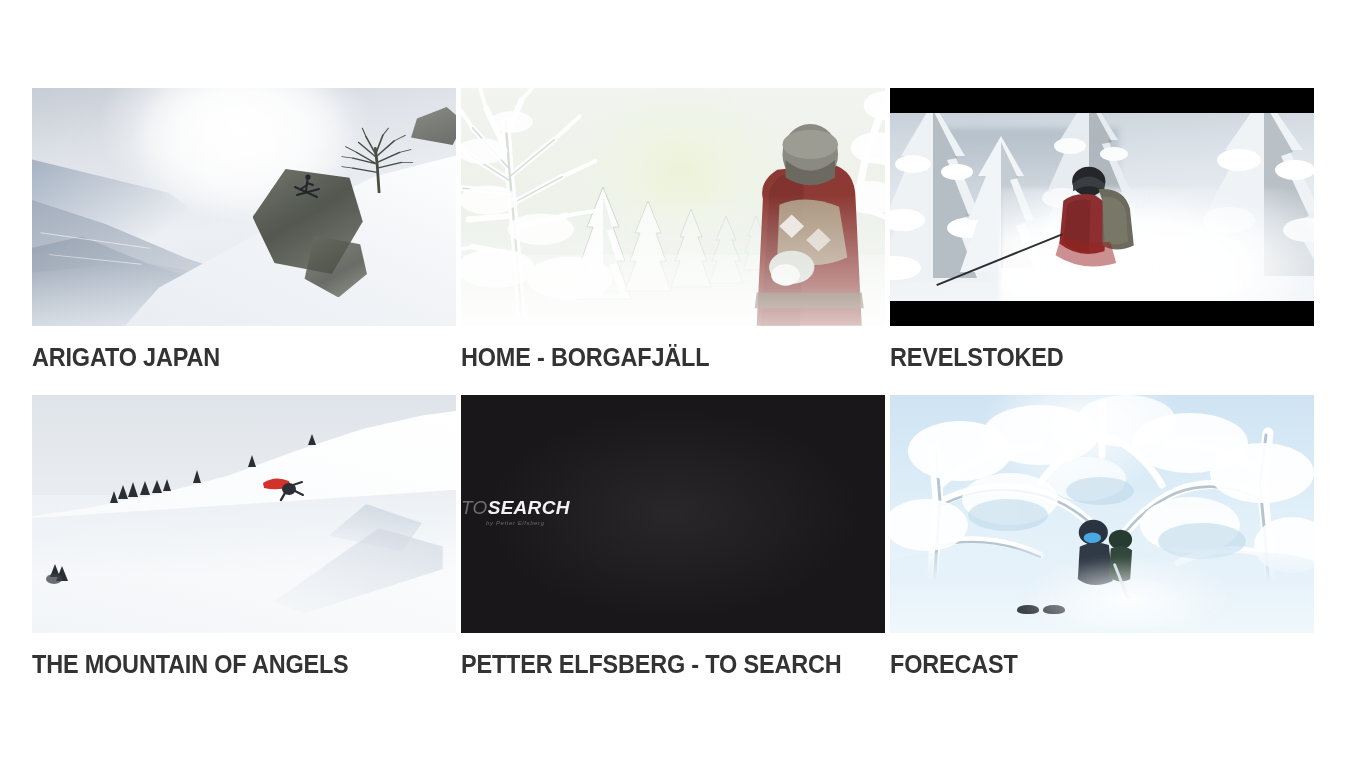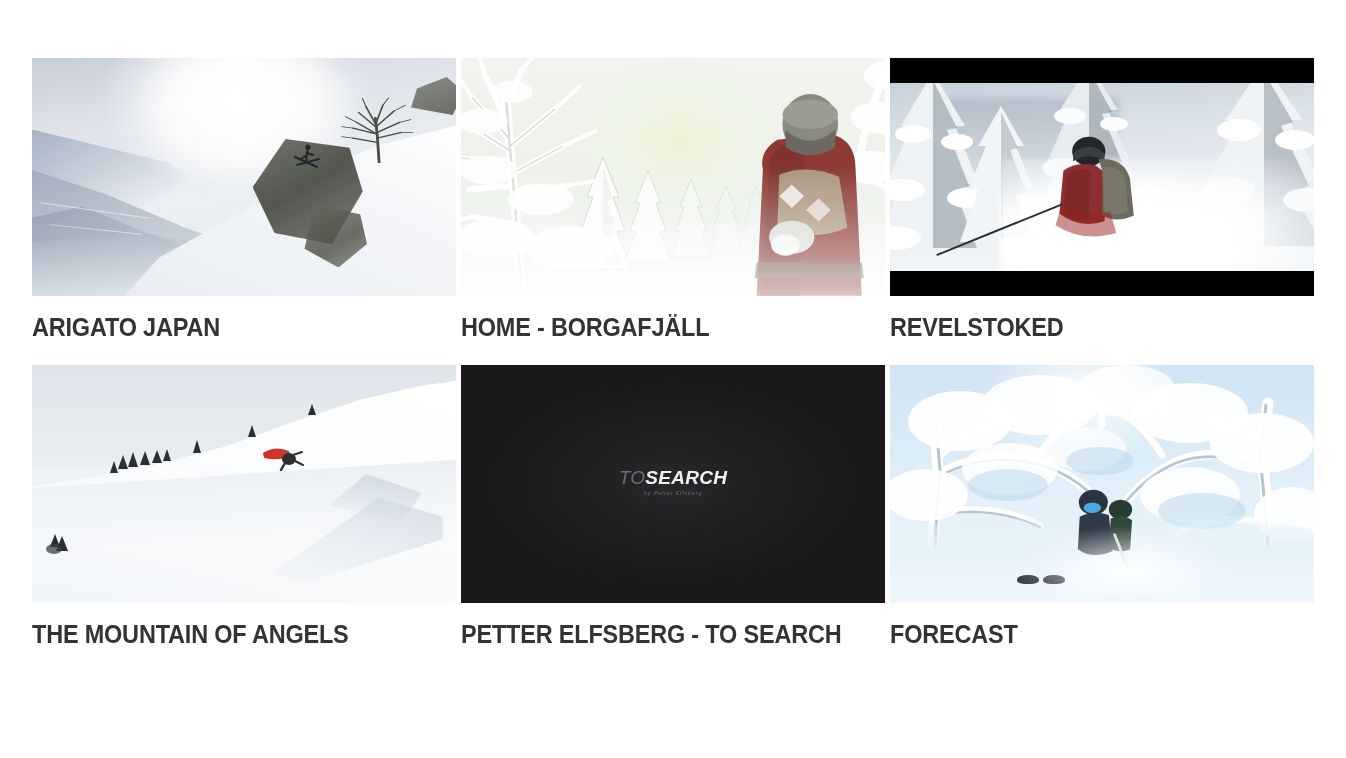--- a/index.html
+++ b/index.html
@@ -12,20 +12,21 @@
   .gallery {
     position: relative;
     width: 1346px; height: 758px;
     padding: 58px 33px 0 32px;
   }
   .grid {
     display: grid;
     grid-template-columns: 424px 424px 424px;
     column-gap: 5px;
     row-gap: 22px;
+    margin-top: 30px;
   }
   .card { width: 424px; }
   .thumb {
     width: 424px; height: 238px;
     position: relative;
     overflow: hidden;
     display: block;
     background: #dfe4ea;
     cursor: pointer;
   }
@@ -192,21 +193,21 @@
     filter: blur(2px);
   }
   .t4 .skier2 { position: absolute; left: 34%; top: 26%; width: 30%; height: 62%; z-index: 4; }
   .t4 .skier2 svg { width: 100%; height: 100%; }
   .t4 .pole {
     position: absolute; left: 11%; bottom: 8%; width: 32%; height: 2px;
     background: #2a2d31; transform: rotate(-22deg); transform-origin: left bottom; z-index: 5;
   }
 
   
-  .t5 { background: #19171a; display: flex; align-items: center; justify-content: center; }
+  .t5 { background: #19171a; display: flex; align-items: center; }
   .t5 .logo-wrap { text-align: center; transform: translateY(-2px); }
   .t5 .logo-line {
     font-family: "Liberation Sans", sans-serif;
     font-size: 19px; letter-spacing: 0.3px; white-space: nowrap;
   }
   .t5 .logo-to { color: #6f6d71; font-weight: normal; font-style: italic; }
   .t5 .logo-search { color: #f2f2f3; font-weight: bold; font-style: italic; }
   .t5 .logo-sub {
     margin-top: 1px; font-size: 6px; color: #6a686d;
     letter-spacing: 0.6px; font-style: italic;

